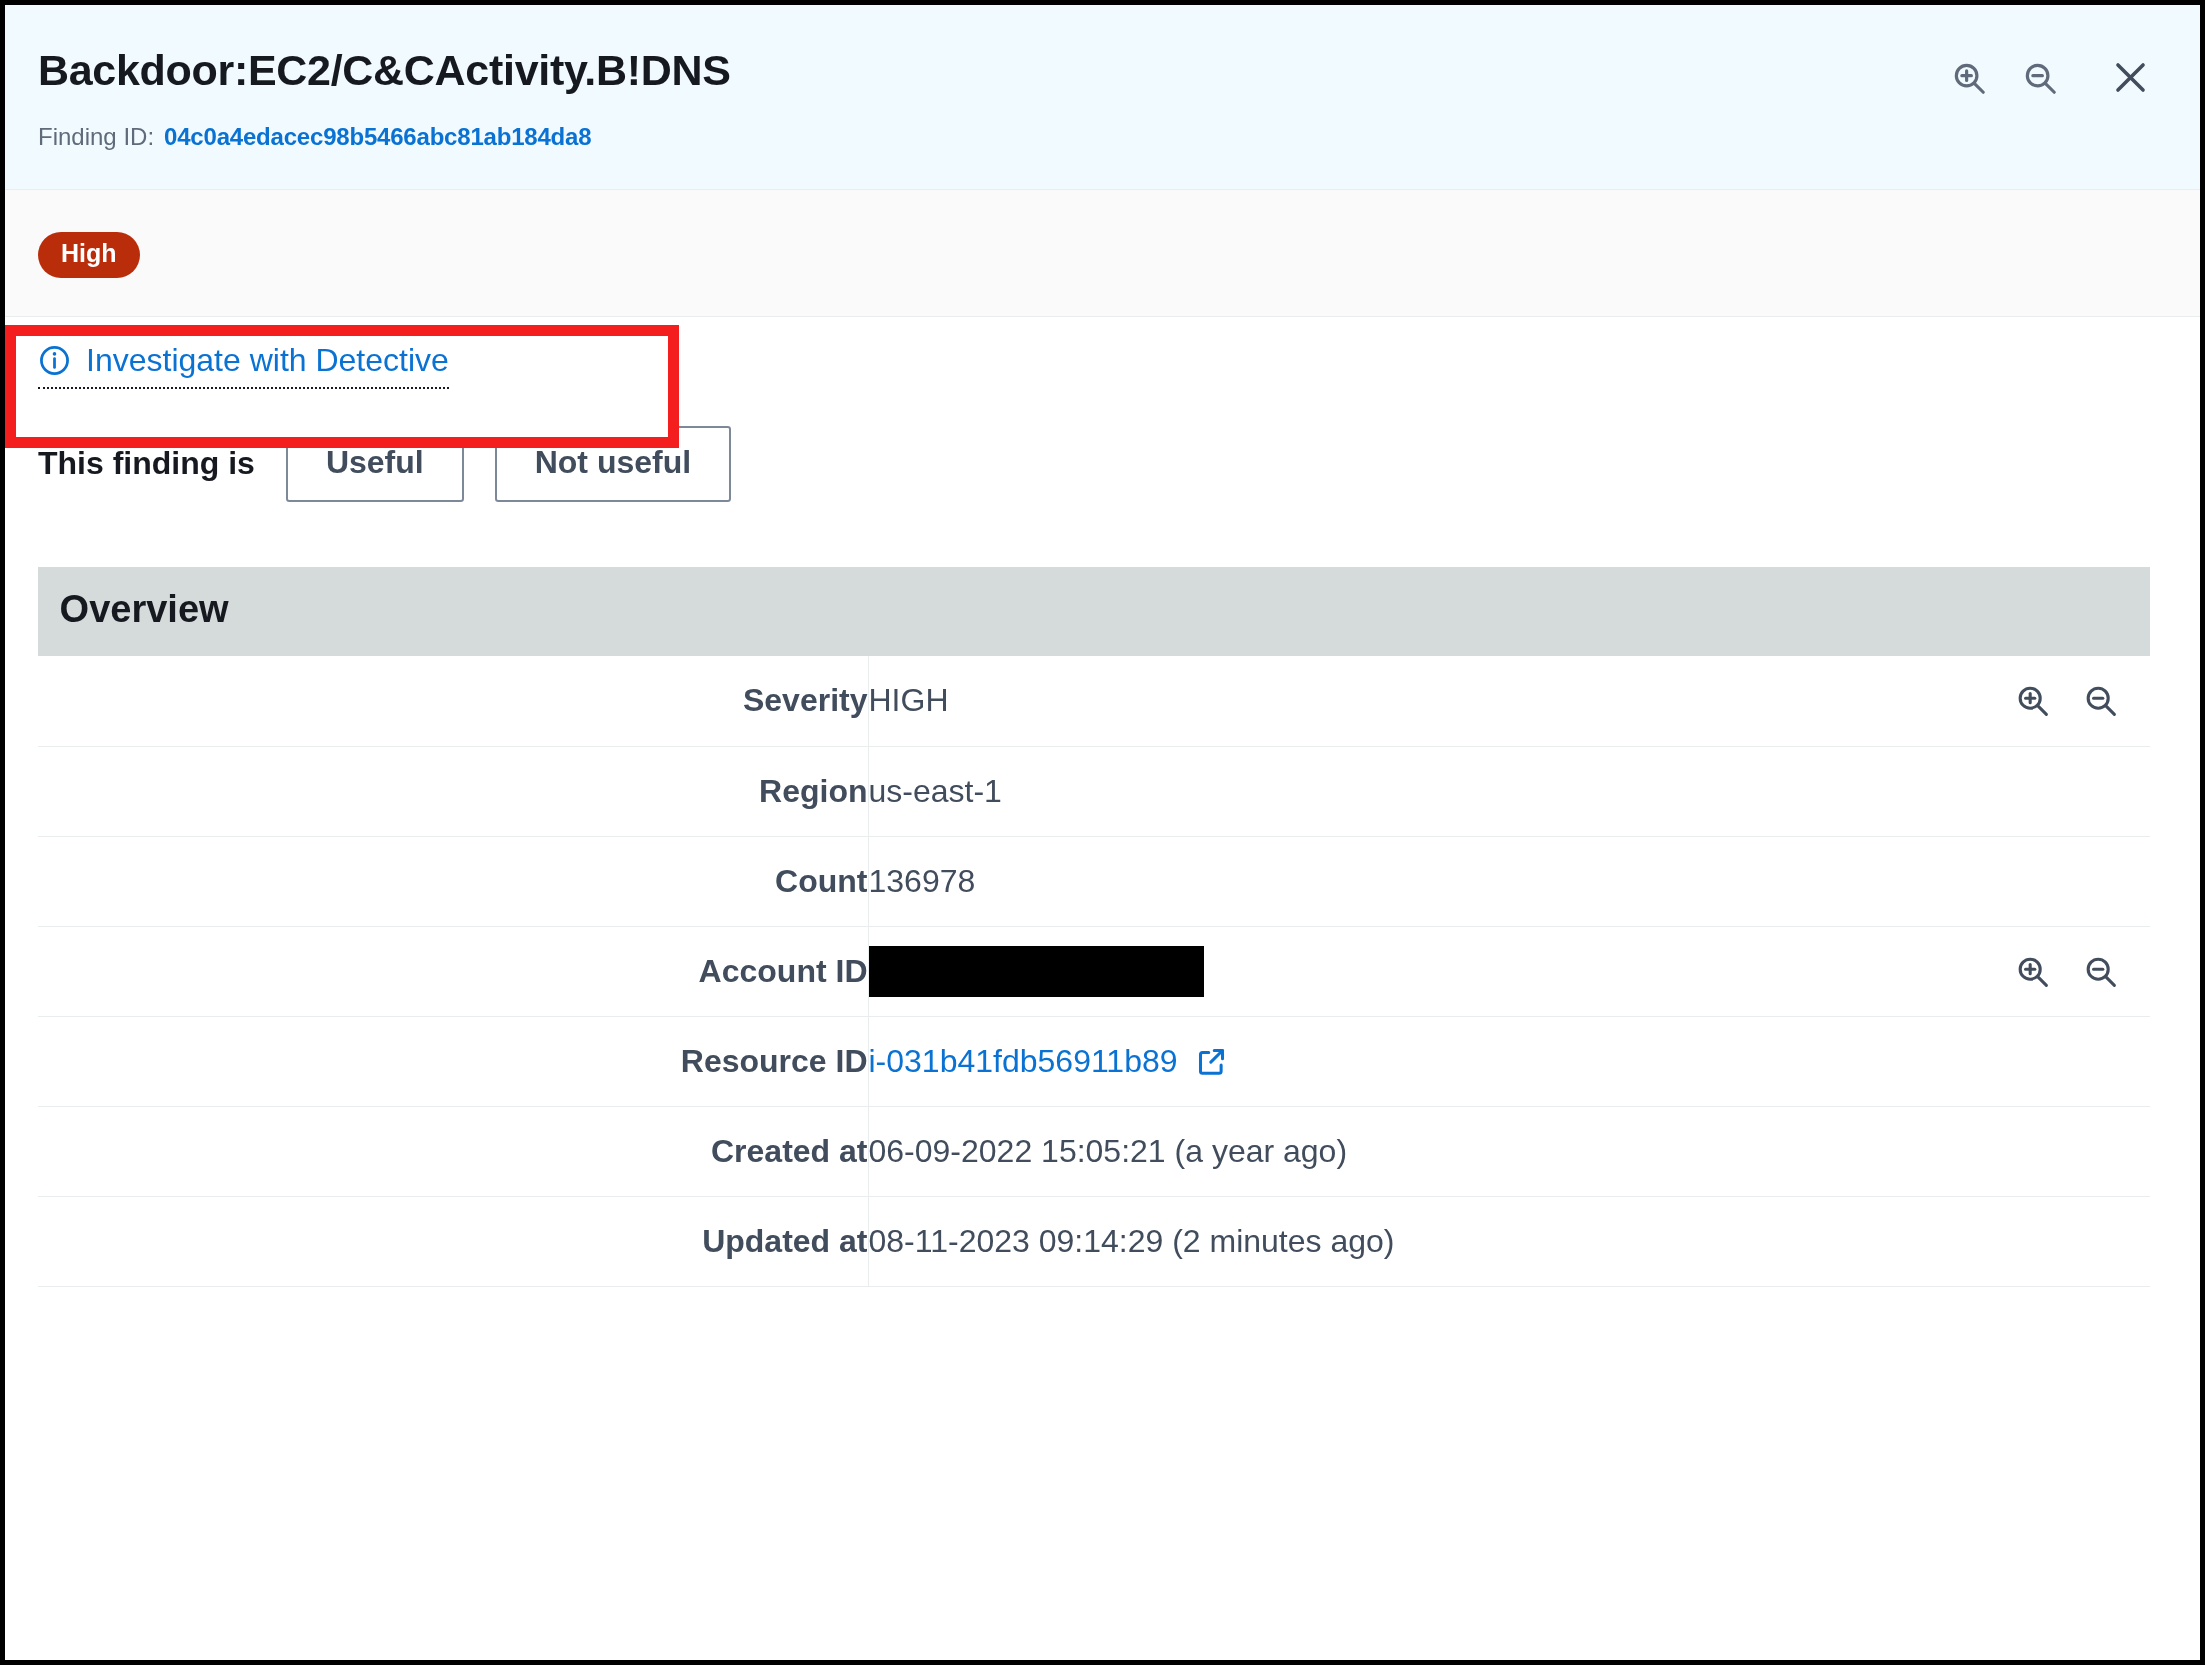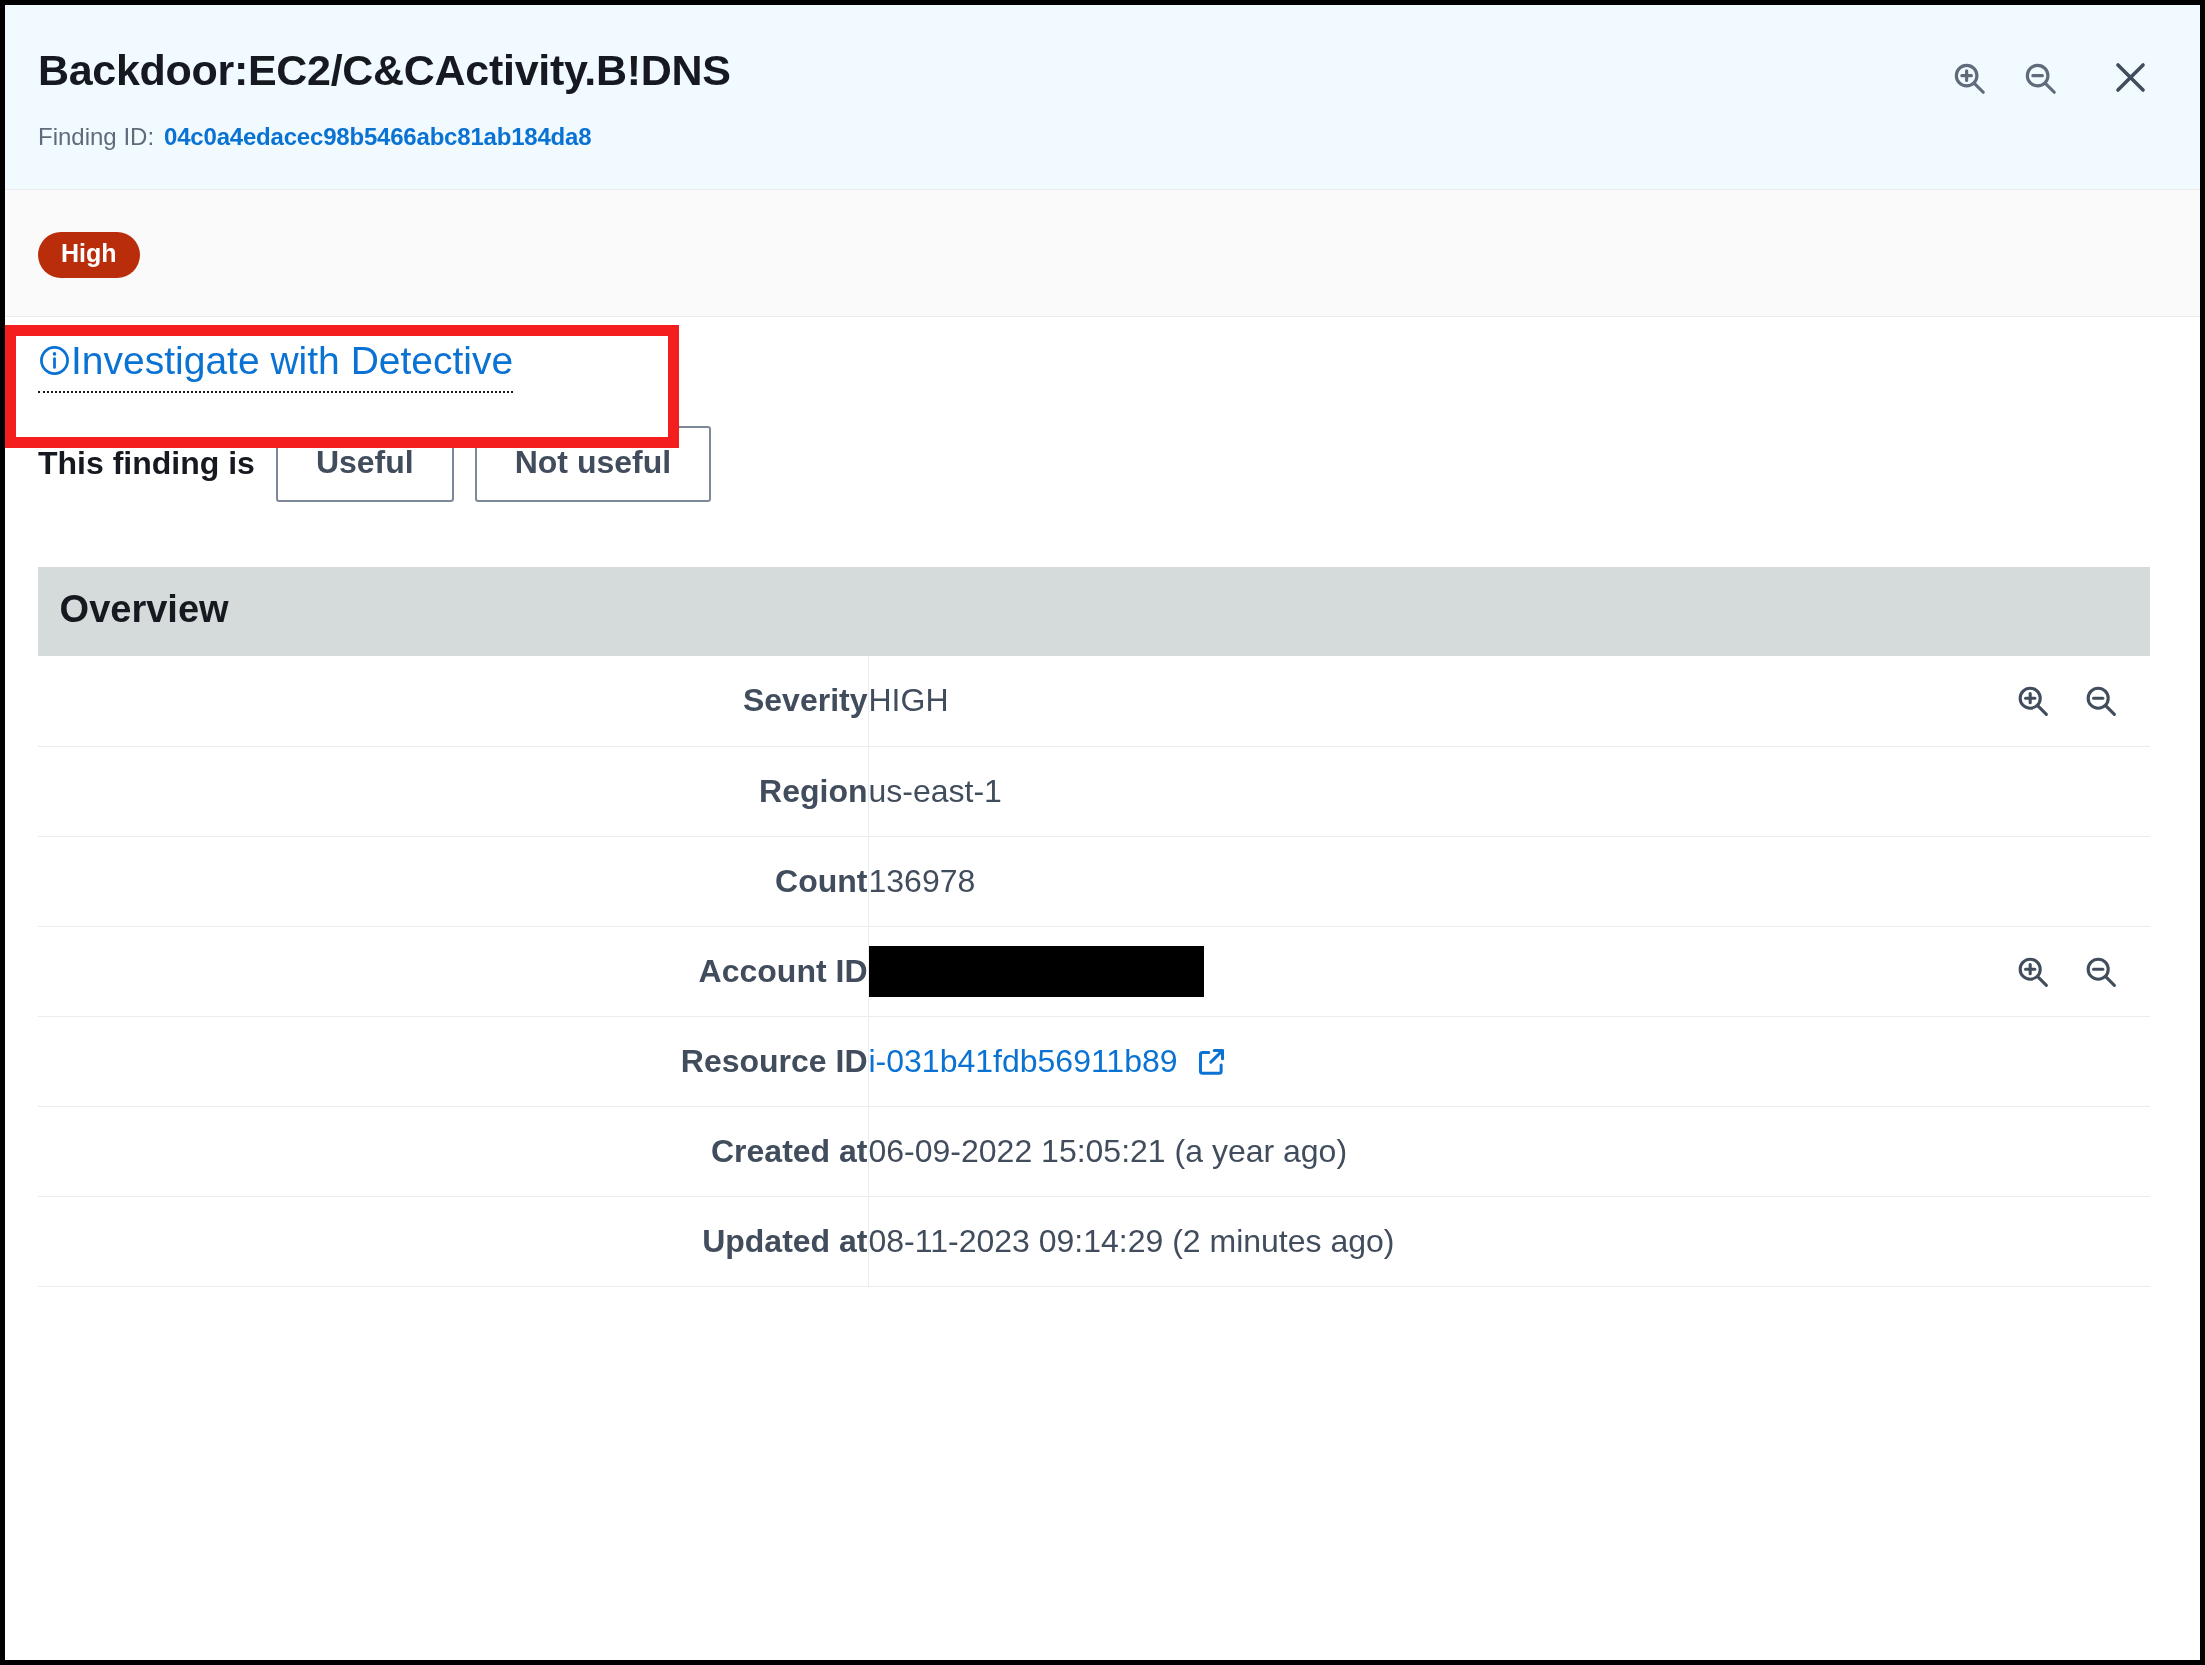--- a/index.html
+++ b/index.html
@@ -124,37 +124,37 @@
     position: relative;
     padding: 30px 0 8.3px 33px;
     display: flex;
     align-items: center;
     height: 76px;
     box-sizing: border-box;
   }
   .detective-link {
     display: inline-flex;
     align-items: center;
-    gap: 0;
+    gap: 15px;
     color: #0972d3;
-    font-size: 39px;
+    font-size: 32px;
     text-decoration: none;
     border-bottom: 2.5px dotted #16191f;
     padding-bottom: 8.3px;
     cursor: pointer;
     z-index: 2;
     position: relative;
   }
 
   
   .feedback-row {
     display: flex;
     align-items: center;
     padding: 33px 0 0 33px;
-    gap: 21px;
+    gap: 31px;
   }
   .feedback-label {
     font-size: 32px;
     font-weight: bold;
     color: #16191f;
   }
   .btn {
     font-family: "Liberation Sans", sans-serif;
     font-size: 32px;
     font-weight: bold;

